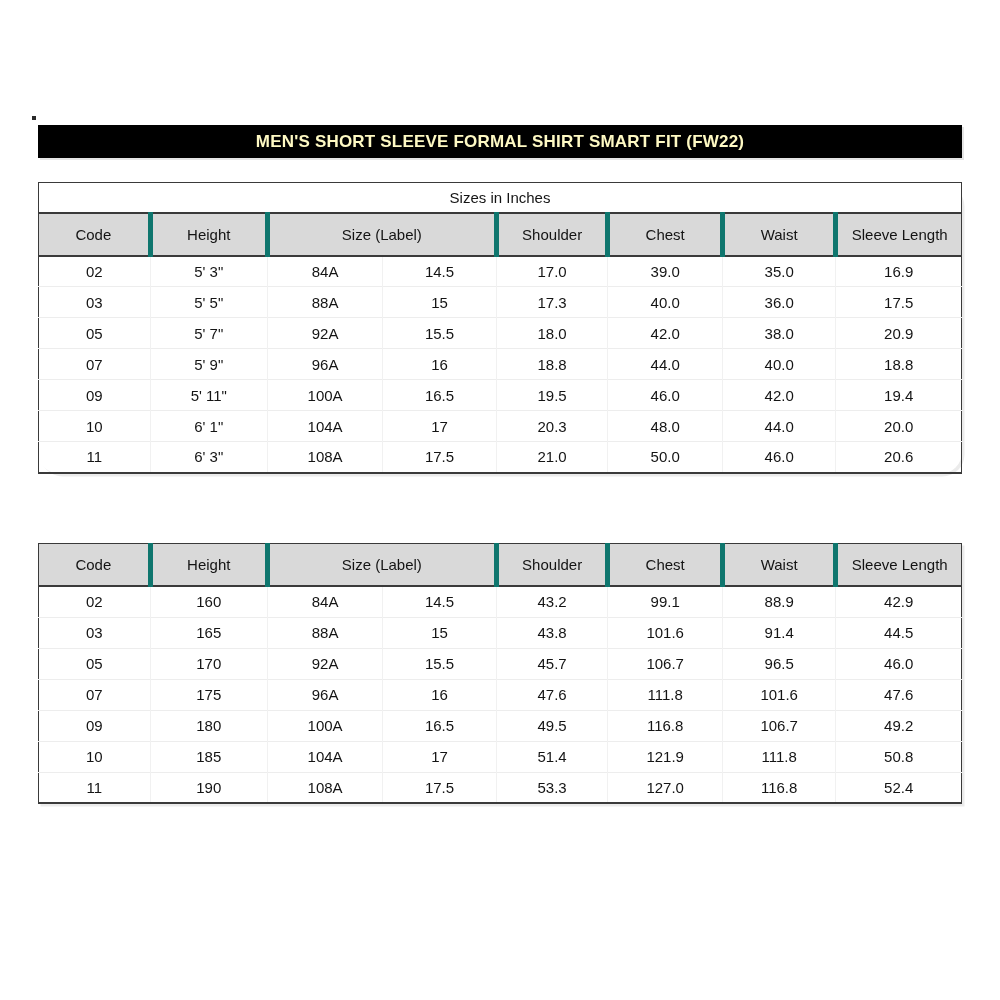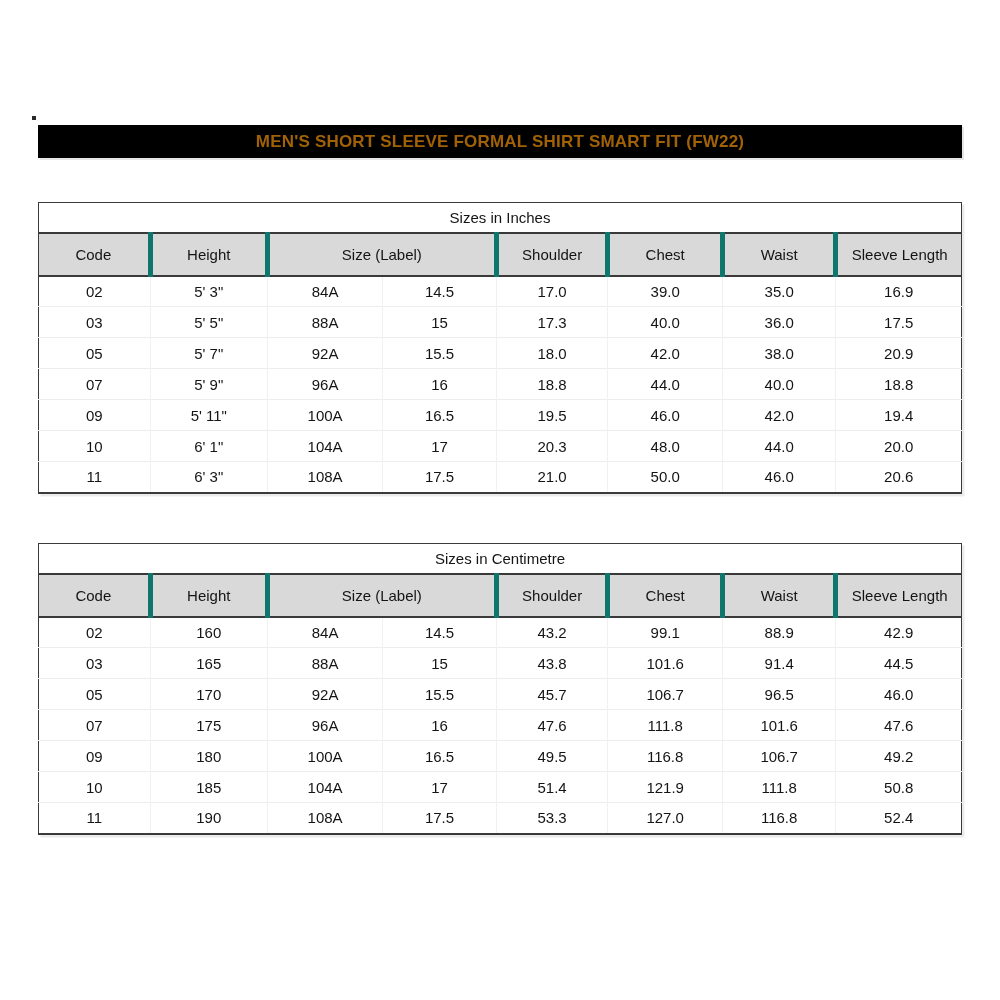--- a/index.html
+++ b/index.html
@@ -15,38 +15,38 @@
 
   
   .speck {
     position: absolute; left: 32px; top: 116px;
     width: 4px; height: 4px; background: #2a2a2a;
   }
 
   .title-bar {
     position: absolute; left: 38px; top: 125px;
     width: 924px; height: 33px;
-    background: #000000; color: #a16207;
+    background: #000000; color: #fef9c3;
     display: flex; align-items: center; justify-content: center;
     font-weight: bold; font-size: 17px; letter-spacing: 0.2px;
     box-shadow: 2px 2px 0 rgba(0,0,0,0.10);
   }
 
   table.size-table {
     position: absolute; left: 38px;
     width: 924px;
     border-collapse: collapse;
     table-layout: fixed;
     background: #ffffff;
     font-size: 15px; color: #141414;
     border: 1.5px solid #3a3a3a;
     border-bottom-width: 2.5px;
     box-shadow: 2.5px 2.5px 0 rgba(0,0,0,0.08);
   }
-  table.t1 { top: 202px; }
+  table.t1 { top: 182px; border-radius: 22px; }
   table.t2 { top: 543px; }
 
   .tbl-title {
     height: 30px;
     text-align: center; vertical-align: middle;
     background: #ffffff;
     border-bottom: 2px solid #3a3a3a;
     font-size: 15px;
   }
   tr.header-row th {
@@ -183,23 +183,20 @@
       <col style="width:12.1%">
         <col style="width:12.7%">
         <col style="width:12.5%">
         <col style="width:12.3%">
       <col style="width:12.1%">
         <col style="width:12.4%">
         <col style="width:12.3%">
         <col style="width:13.6%">
     </colgroup>
     <thead>
-      <tr>
-        <td class="tbl-title" colspan="8">Sizes in Centimetre</td>
-      </tr>
       <tr class="header-row">
         <th>Code</th>
         <th>Height</th>
         <th colspan="2">Size (Label)</th>
         <th>Shoulder</th>
         <th>Chest</th>
         <th>Waist</th>
         <th>Sleeve Length</th>
       </tr>
     </thead>

